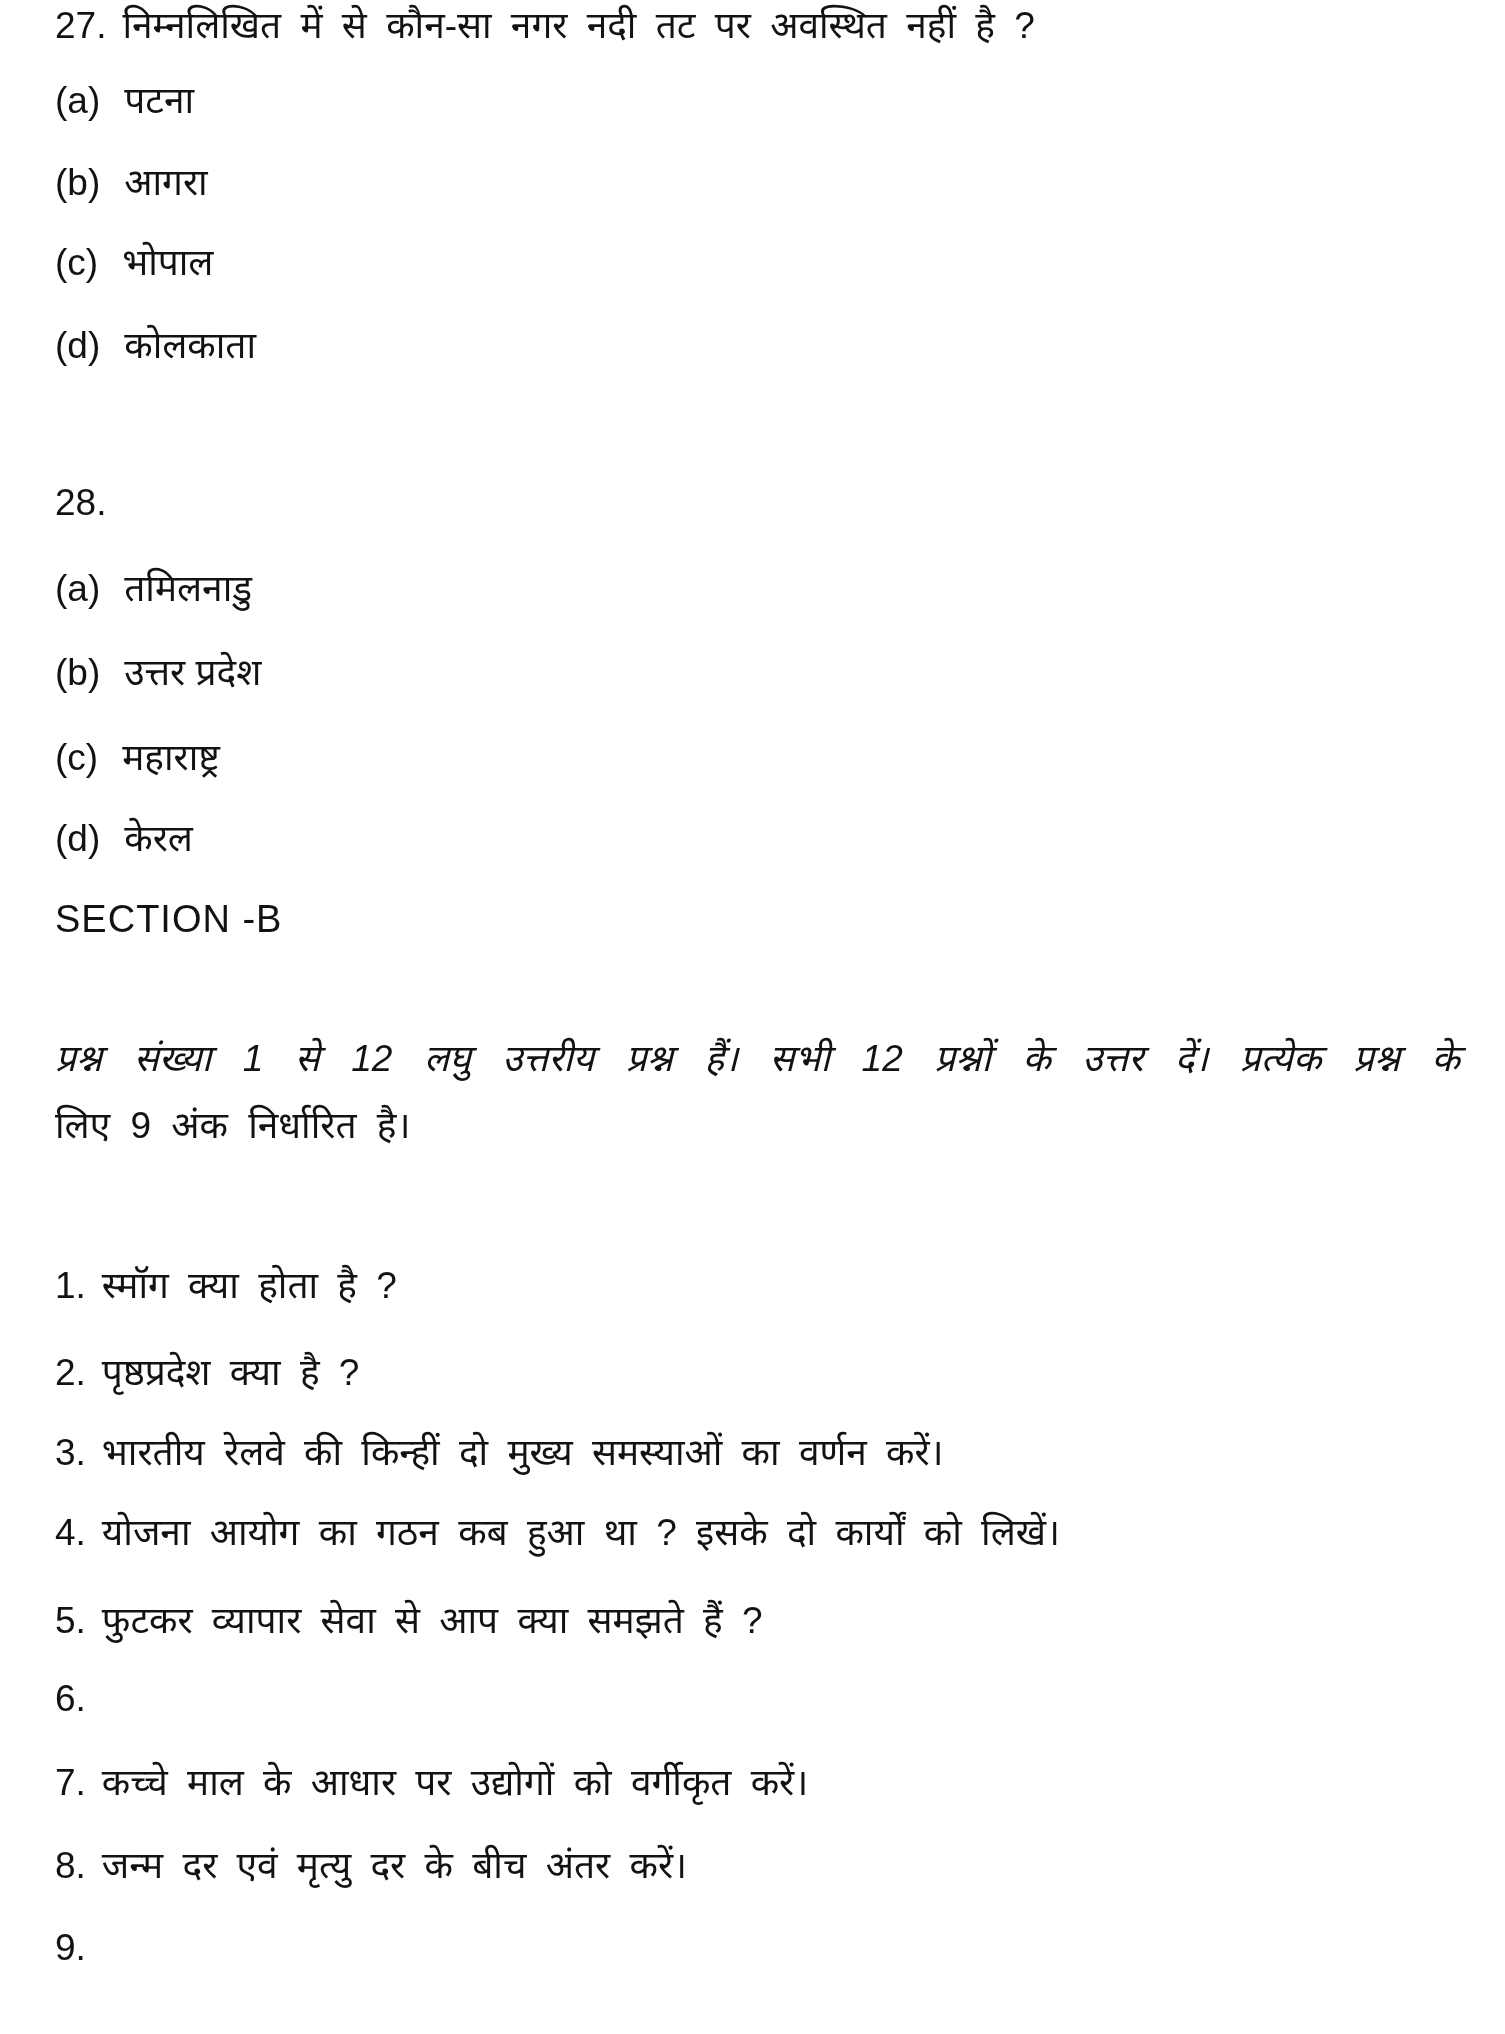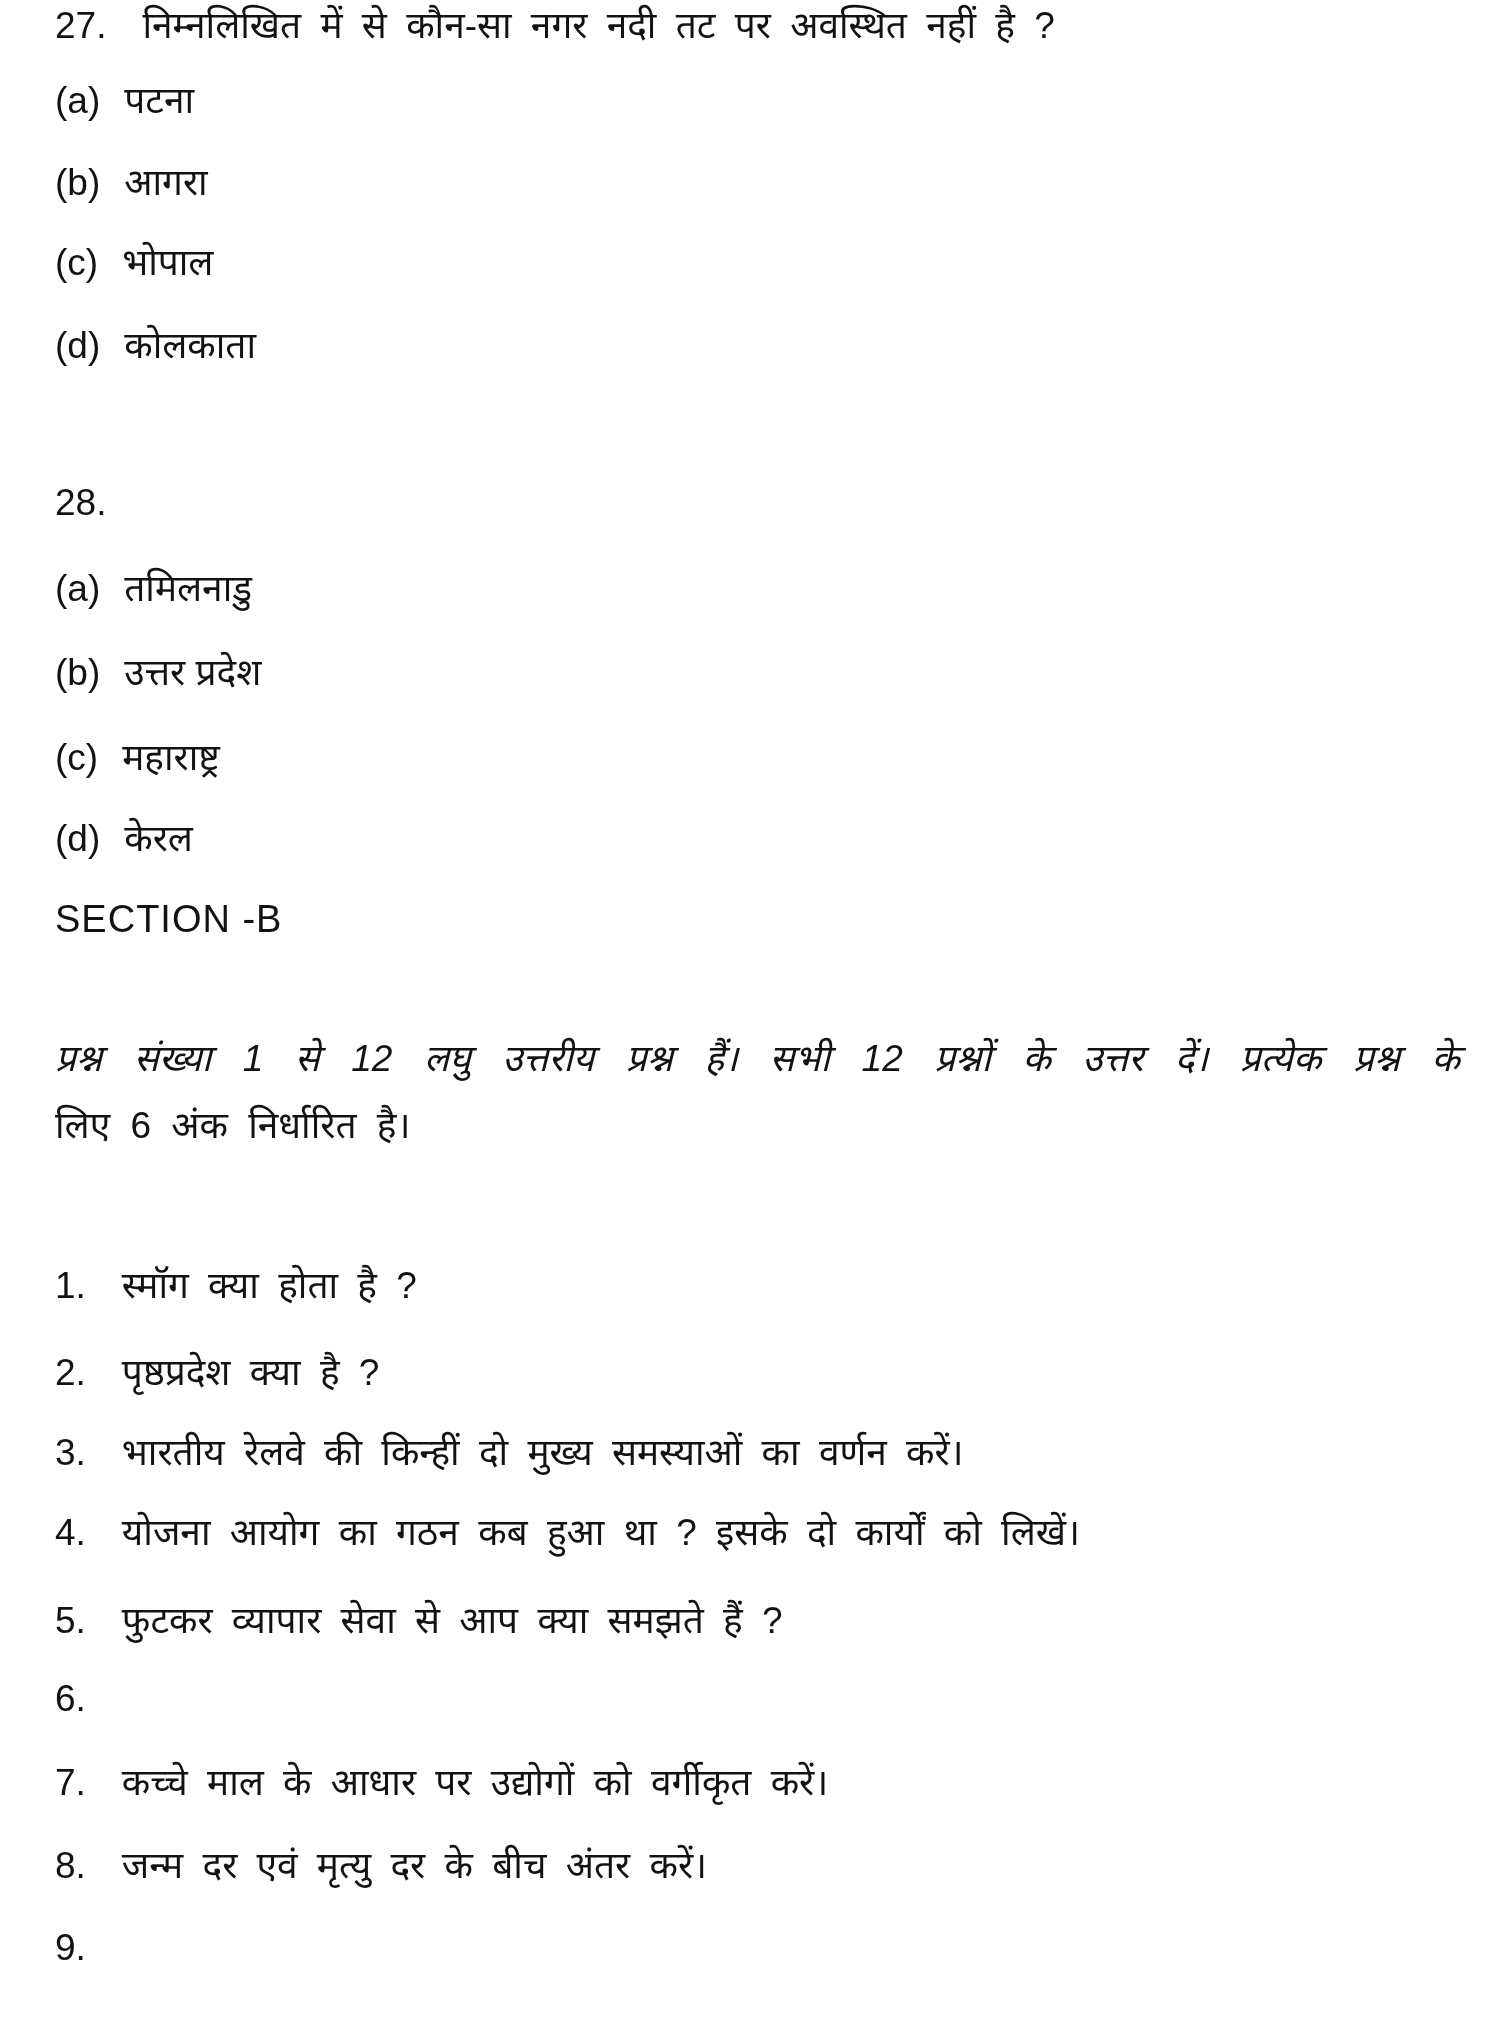--- a/index.html
+++ b/index.html
@@ -23,21 +23,21 @@
   .line {
     position: absolute;
     left: 55px;
     right: 45px;
     font-size: 37px;
     line-height: 52px;
     white-space: nowrap;
   }
   .q-line {
     display: flex;
-    gap: 36px;
+    gap: 16px;
     word-spacing: 9px;
   }
   .opt-line {
     display: flex;
     gap: 24px;
   }
   .num, .opt-label {
     flex: 0 0 auto;
   }
   .section-heading {
@@ -103,21 +103,21 @@
     <span>महाराष्ट्र</span>
   </div>
   <div class="line opt-line" style="top:813px">
     <span class="opt-label">(d)</span>
     <span>केरल</span>
   </div>
 
   <div class="section-heading">SECTION -B</div>
 
   <div class="line instr instr-justify" style="top:1033px">प्रश्न संख्या 1 से 12 लघु उत्तरीय प्रश्न हैं। सभी 12 प्रश्नों के उत्तर दें। प्रत्येक प्रश्न के</div>
-  <div class="line instr" style="top:1100px">लिए 6 अंक निर्धारित है।</div>
+  <div class="line instr" style="top:1100px">लिए 9 अंक निर्धारित है।</div>
 
   <div class="line q-line" style="top:1260px">
     <span class="num">1.</span>
     <span>स्मॉग क्या होता है ?</span>
   </div>
   <div class="line q-line" style="top:1347px">
     <span class="num">2.</span>
     <span>पृष्ठप्रदेश क्या है ?</span>
   </div>
   <div class="line q-line" style="top:1427px">

